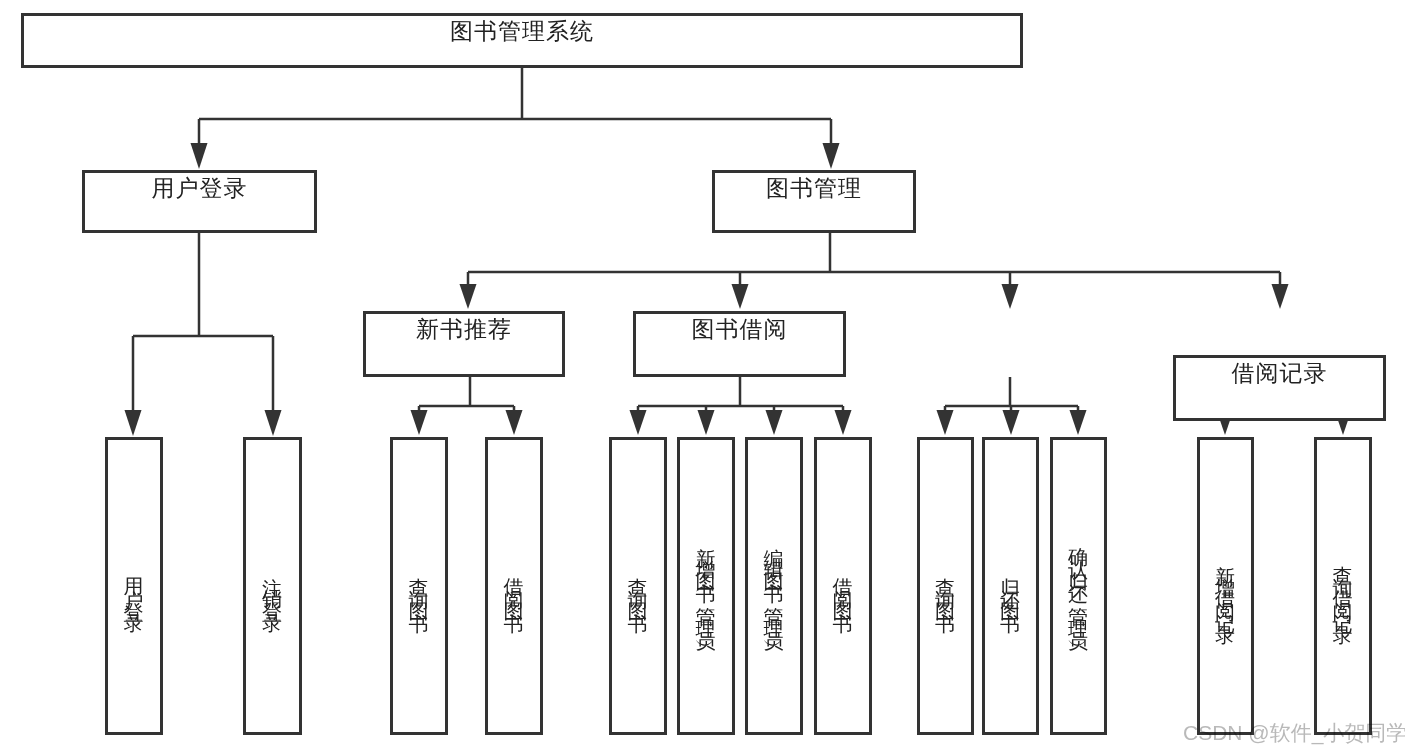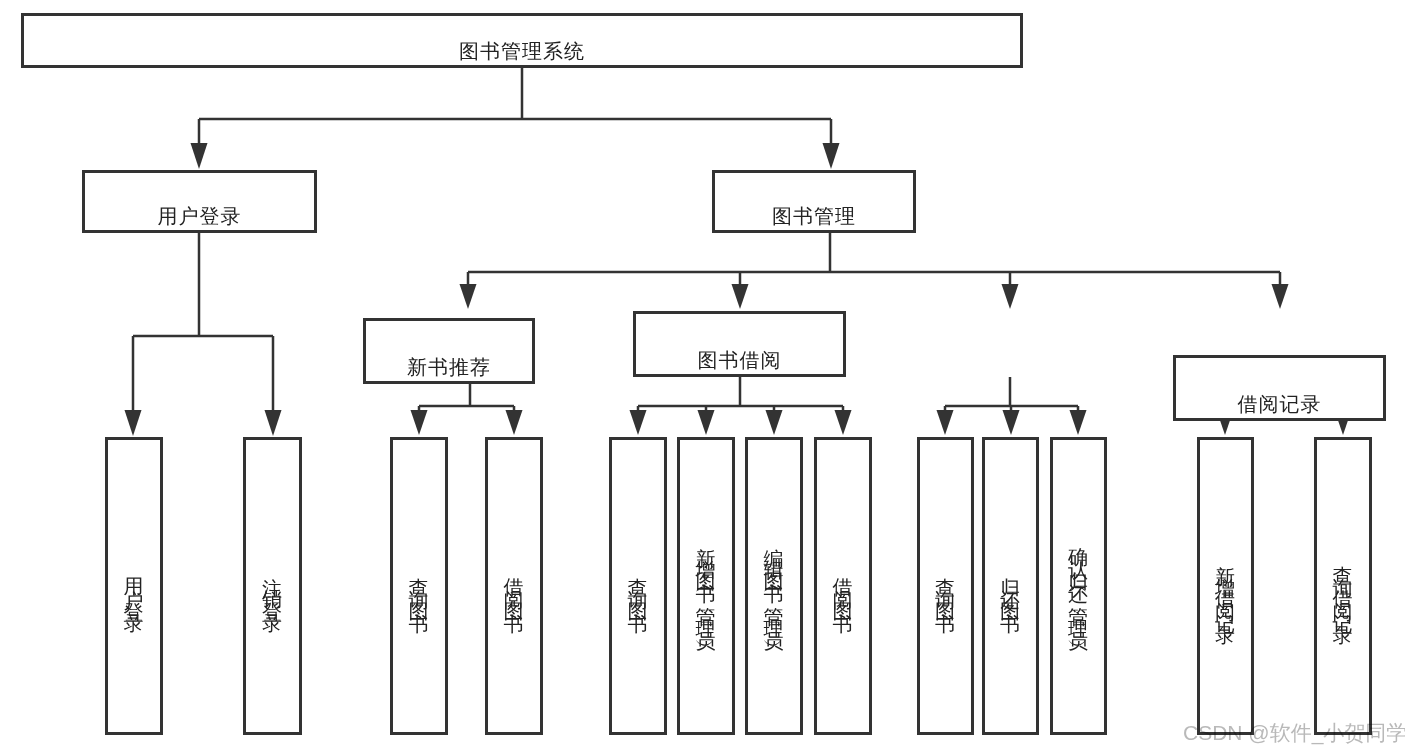--- a/index.html
+++ b/index.html
@@ -33,23 +33,23 @@
   }
   #connectors .ah {
     fill: var(--line);
     stroke: none;
   }
   .hbox {
     position: absolute;
     border: 3px solid var(--line);
     background: var(--background);
     display: flex;
-    align-items: flex-end;
+    align-items: flex-start;
     justify-content: center;
-    font-size: 20px;
+    font-size: 23px;
     color: var(--text);
     letter-spacing: 1px;
     z-index: 2;
   }
   .vbox {
     position: absolute;
     border: 3px solid var(--line);
     background: var(--background);
     display: flex;
     align-items: center;
@@ -128,21 +128,21 @@
     <span>图书管理系统</span>
   </div>
 
   <div class="hbox" style="left:82px;top:170px;width:235px;height:63px;">
     <span>用户登录</span>
   </div>
   <div class="hbox" style="left:712px;top:170px;width:204px;height:63px;">
     <span>图书管理</span>
   </div>
 
-  <div class="hbox" style="left:363px;top:318px;width:172px;height:66px;">
+  <div class="hbox" style="left:363px;top:311px;width:202px;height:66px;">
     <span>新书推荐</span>
   </div>
   <div class="hbox" style="left:633px;top:311px;width:213px;height:66px;">
     <span>图书借阅</span>
   </div>
   <div class="hbox" style="left:1173px;top:311px;width:213px;height:66px;margin-top:44px;">
     <span>借阅记录</span>
   </div>
 
   <div class="vbox" style="left:105px;top:437px;width:58px;height:298px;">

